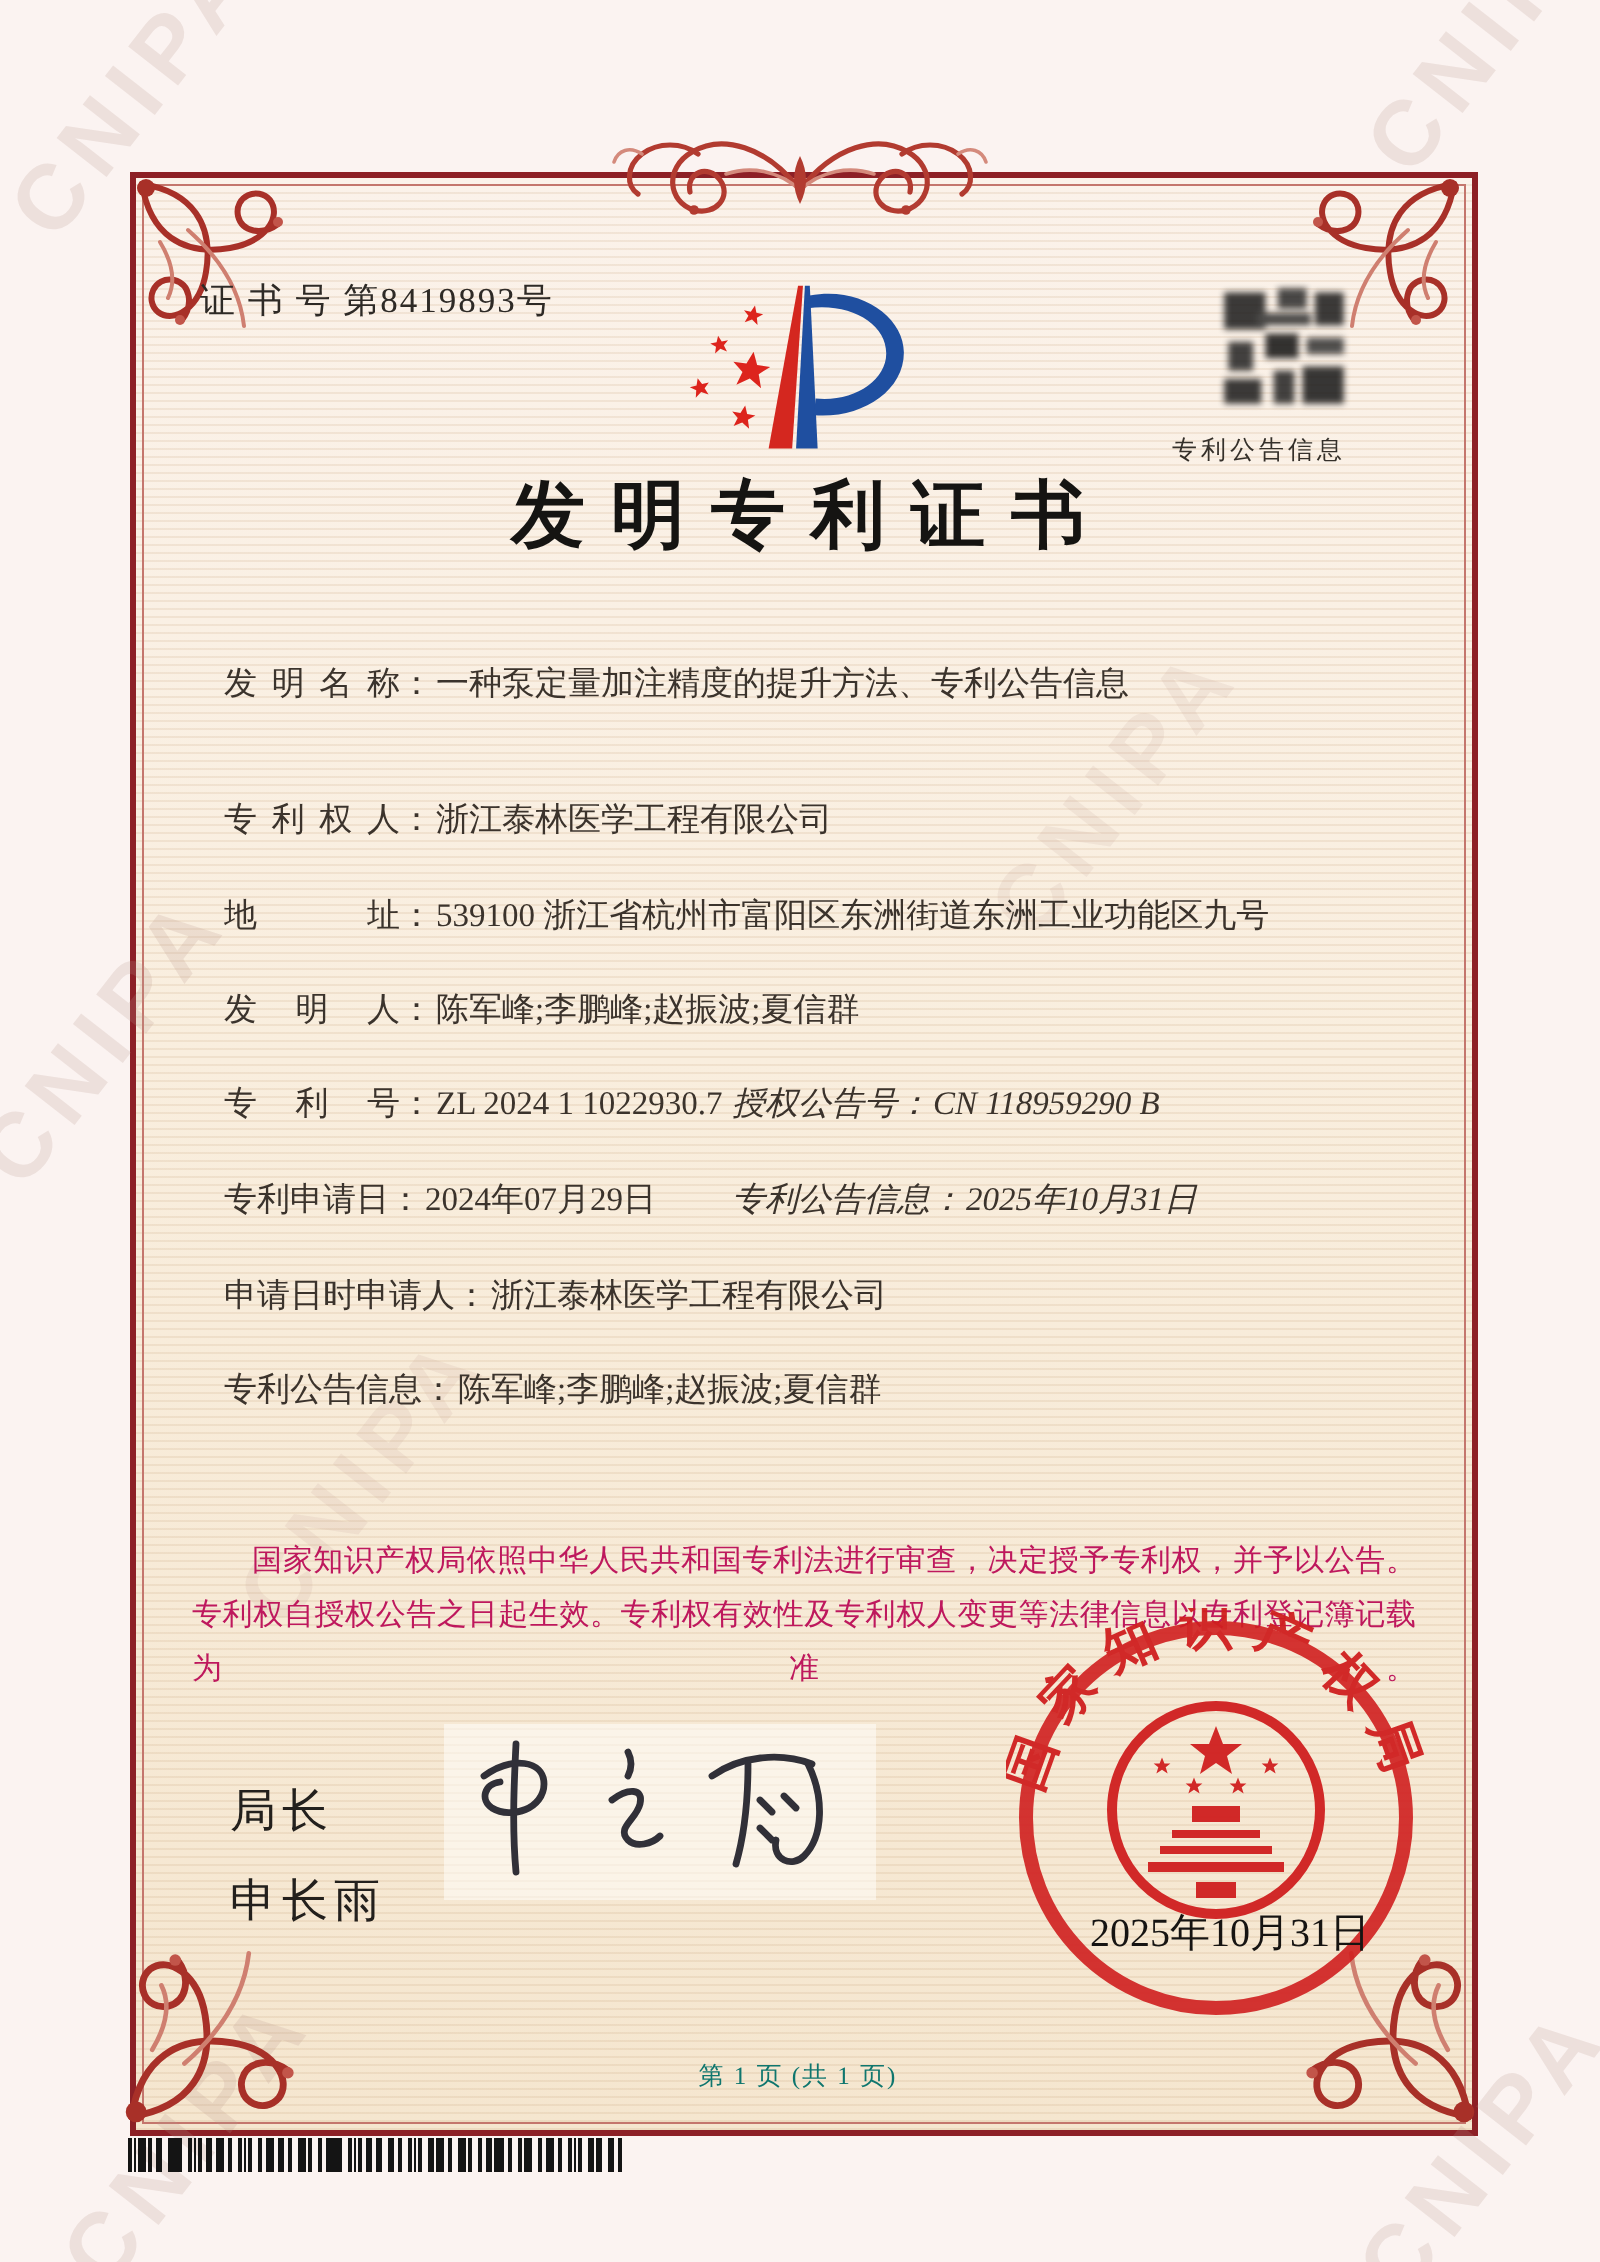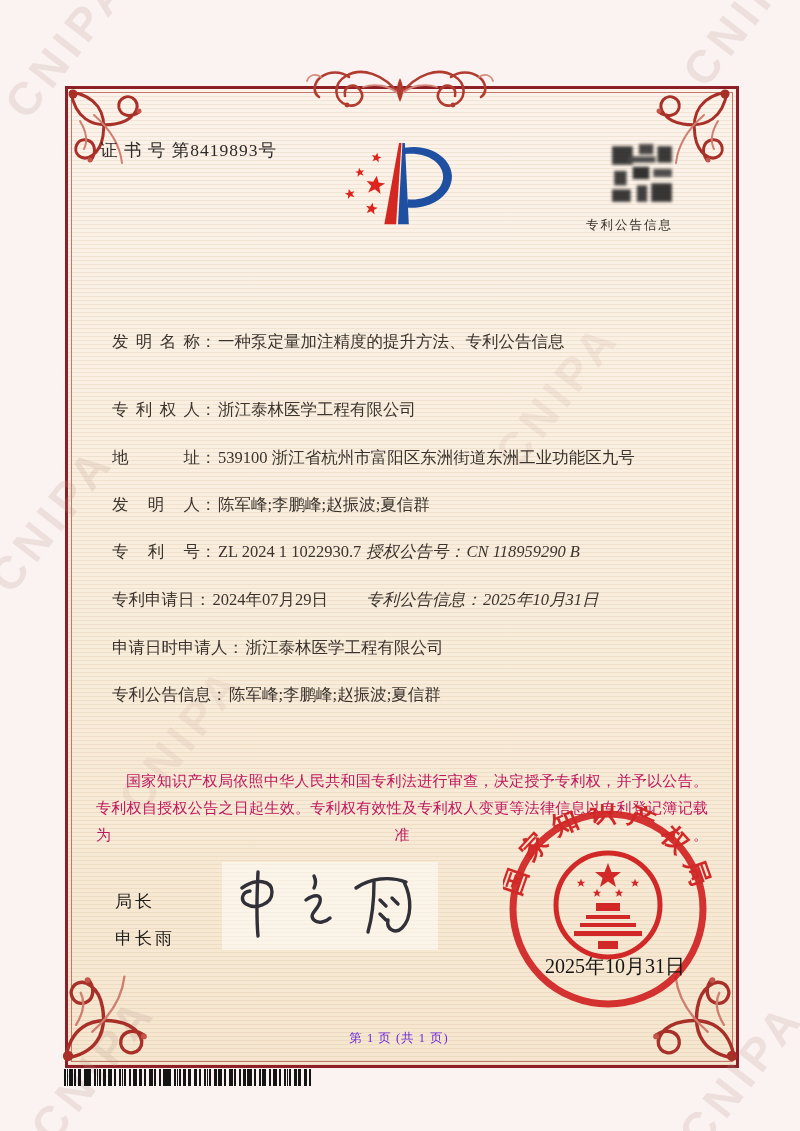--- a/index.html
+++ b/index.html
@@ -45,35 +45,35 @@
   .addr-wrap{display:inline-block;vertical-align:top;max-width:470px;}
   .lab7{display:inline-block;}
 
   
   .body-par{position:absolute;left:96px;top:768px;width:612px;z-index:3;font-size:15px;
             color:#be185d;line-height:27px;}
   .body-l1{text-align:justify;text-align-last:justify;text-indent:2em;}
   .body-l2{text-align:justify;text-align-last:justify;}
 
   
-  .director{position:absolute;left:115px;top:890px;z-index:3;font-size:17px;color:#23201d;
+  .director{position:absolute;left:115px;top:890px;z-index:3;font-size:23px;color:#23201d;
             font-family:"Liberation Sans","DejaVu Sans",sans-serif;}
   .director div{margin-bottom:14px;letter-spacing:3px;}
   .sig-box{position:absolute;left:222px;top:862px;width:216px;height:88px;z-index:2;
            background:rgba(255,253,250,.55);}
   .sig{position:absolute;left:228px;top:866px;z-index:3;}
 
   
   .seal{position:absolute;left:503px;top:804px;width:210px;height:210px;z-index:3;opacity:.95;}
   .seal-date{position:absolute;left:535px;top:953px;width:160px;z-index:4;text-align:center;
              font-size:20px;color:#161412;}
 
   
   .footer{position:absolute;left:65px;top:1030px;width:668px;z-index:3;text-align:center;
-          font-size:12.5px;color:#6d28d9;letter-spacing:1px;}
+          font-size:12.5px;color:#0f766e;letter-spacing:1px;}
   .barcode{position:absolute;left:64px;top:1069px;width:247px;height:17px;z-index:3;
            background-image:
              repeating-linear-gradient(90deg,#141414 0 2px,transparent 2px 5px),
              repeating-linear-gradient(90deg,transparent 0 7px,#141414 7px 9px,transparent 9px 16px),
              repeating-linear-gradient(90deg,#141414 0 1px,transparent 1px 3px,#141414 3px 4px,transparent 4px 11px);}
 </style>
 </head>
 <body>
 
 <div class="page">
@@ -167,20 +167,21 @@
     <rect x="6" y="28" width="12" height="14" fill="#222"></rect>
     <rect x="24" y="24" width="16" height="12" fill="#111"></rect>
     <rect x="44" y="26" width="18" height="8" fill="#333"></rect>
     <rect x="4" y="46" width="18" height="12" fill="#1a1a1a"></rect>
     <rect x="28" y="42" width="10" height="16" fill="#222"></rect>
     <rect x="42" y="40" width="20" height="18" fill="#161616"></rect>
     <rect x="20" y="14" width="26" height="6" fill="#2f2f2f"></rect>
   </svg>
   <div class="qr-caption">专利公告信息</div>
 
+  <h1 class="title">发明专利证书</h1>
 
   <div class="row" style="top:331px">
     <span class="lcol">
       <span class="lab">发明名称</span><span class="colon">：</span><span class="val">一种泵定量加注精度的提升方法、专利公告信息</span>
     </span>
   </div>
 
   <div class="row" style="top:399px">
     <span class="lcol">
       <span class="lab">专利权人</span><span class="colon">：</span><span class="val">浙江泰林医学工程有限公司</span>

